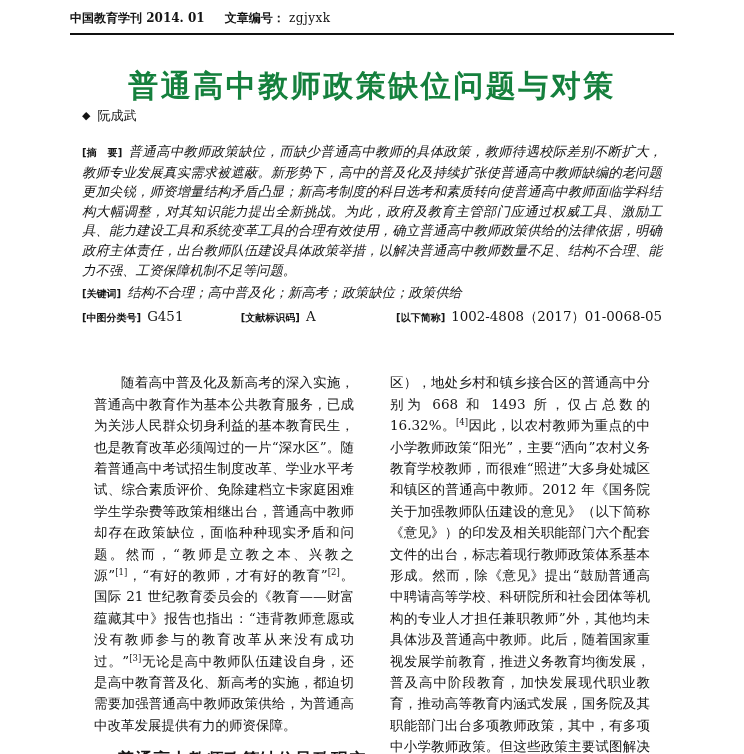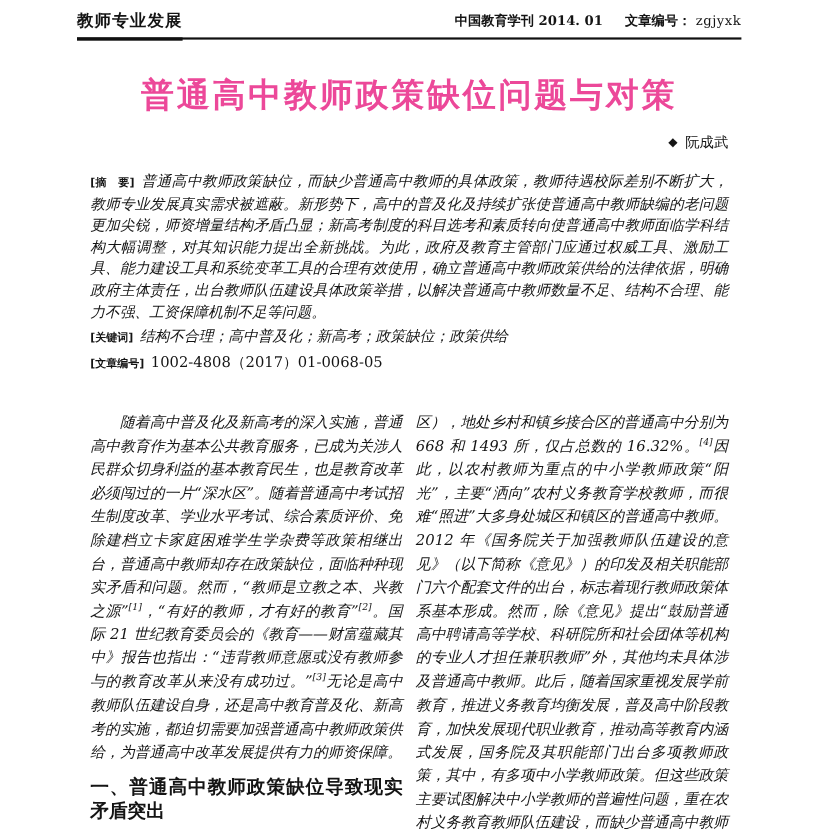--- a/index.html
+++ b/index.html
@@ -19,56 +19,55 @@
     font-weight:bold;font-size:15px;letter-spacing:1px;
     padding-bottom:5px;border-bottom:3.5px solid #101010;margin-bottom:-3px;
   }
   .header-right{font-size:12px;font-weight:bold;padding-bottom:6px;white-space:nowrap;}
   .header-right .wechat-label{margin-left:16px;}
   .header-right .wechat-id{font-weight:normal;letter-spacing:.5px;}
   
   .content{width:580px;margin:0 auto;}
   .title{
     margin:30px 0 0;text-align:center;font-size:30px;line-height:42px;
-    font-weight:bold;letter-spacing:2.5px;color:#ec4899;
+    font-weight:bold;letter-spacing:2.5px;color:#15803d;
   }
-  .author-line{margin-top:13px;text-align:right;font-size:13px;}
+  .author-line{margin-top:0;text-align:left;font-size:13px;}
   .diamond{font-size:11px;margin-right:7px;position:relative;top:-1px;}
   
   .front{margin-top:17px;}
   .fm-label{
     font-family:"DejaVu Sans","Liberation Sans",sans-serif;
     font-weight:bold;font-style:normal;font-size:10px;margin-right:6px;
   }
   .kai{font-style:italic;}
   .abstract{margin:0;font-size:13.4px;line-height:19.6px;text-align:justify;}
   .keywords{margin:3px 0 0;font-size:13.4px;line-height:19.6px;}
   .meta-row{display:flex;margin-top:3px;font-size:13.4px;line-height:19.6px;white-space:nowrap;}
   .meta-item:nth-child(1){width:186px;}
   .meta-item:nth-child(2){width:182px;}
   .meta-value{font-family:"DejaVu Serif","Liberation Serif",serif;}
   
   .body-cols{display:flex;gap:12px;margin-top:33px;}
   .col{width:284px;}
-  .col p.para{margin:0;font-size:13.5px;line-height:21.4px;text-align:justify;font-style:italic;}
+  .col p.para{margin:12px;font-size:13.5px;line-height:21.4px;text-align:justify;}
   .col p.para.indent{text-indent:2em;}
   .col h3.section-heading{
     font-family:"DejaVu Sans","Liberation Sans",sans-serif;
     font-size:17px;font-weight:bold;line-height:22px;margin:10px 0 5px;text-align:justify;
   }
   sup.ref{font-size:8.5px;line-height:0;vertical-align:super;}
 </style>
 </head>
 <body>
 
 <div class="page">
 
   <div class="header">
     <div class="header-row">
-      <span class="header-section">教师专业发展</span>
       <span class="header-right">
         <span>中国教育学刊 2014. 01</span>
         <span class="wechat-label">文章编号：</span>
         <span class="wechat-id">zgjyxk</span>
       </span>
     </div>
   </div>
 
   <main class="content">
 
@@ -77,21 +76,23 @@
     <div class="author-line">
       <span class="diamond">◆</span><span>阮成武</span>
     </div>
 
     <section class="front">
       <p class="abstract"><span class="fm-label">[摘　要]</span><span class="kai">普通高中教师政策缺位，而缺少普通高中教师的具体政策，教师待遇校际差别不断扩大，教师专业发展真实需求被遮蔽。新形势下，高中的普及化及持续扩张使普通高中教师缺编的老问题更加尖锐，师资增量结构矛盾凸显；新高考制度的科目选考和素质转向使普通高中教师面临学科结构大幅调整，对其知识能力提出全新挑战。为此，政府及教育主管部门应通过权威工具、激励工具、能力建设工具和系统变革工具的合理有效使用，确立普通高中教师政策供给的法律依据，明确政府主体责任，出台教师队伍建设具体政策举措，以解决普通高中教师数量不足、结构不合理、能力不强、工资保障机制不足等问题。</span></p>
 
       <p class="keywords"><span class="fm-label">[关键词]</span><span class="kai">结构不合理；高中普及化；新高考；政策缺位；政策供给</span></p>
 
       <div class="meta-row">
-        <span class="meta-item"><span class="fm-label">[文章编号]</span><span class="meta-value">1002-4808（2017）01-0068-05</span></span>
+        <span class="meta-item"><span class="fm-label">[中图分类号]</span><span class="meta-value">G451</span></span>
+        <span class="meta-item"><span class="fm-label">[文献标识码]</span><span class="meta-value">A</span></span>
+        <span class="meta-item"><span class="fm-label">[以下简称]</span><span class="meta-value">1002-4808（2017）01-0068-05</span></span>
       </div>
     </section>
 
     <div class="body-cols">
       <div class="col" id="left-col">
           <p class="para indent">随着高中普及化及新高考的深入实施，普通高中教育作为基本公共教育服务，已成为关涉人民群众切身利益的基本教育民生，也是教育改革必须闯过的一片“深水区”。随着普通高中考试招生制度改革、学业水平考试、综合素质评价、免除建档立卡家庭困难学生学杂费等政策相继出台，普通高中教师却存在政策缺位，面临种种现实矛盾和问题。然而，“教师是立教之本、兴教之源”<sup class="ref">[1]</sup>，“有好的教师，才有好的教育”<sup class="ref">[2]</sup>。国际 21 世纪教育委员会的《教育——财富蕴藏其中》报告也指出：“违背教师意愿或没有教师参与的教育改革从来没有成功过。”<sup class="ref">[3]</sup>无论是高中教师队伍建设自身，还是高中教育普及化、新高考的实施，都迫切需要加强普通高中教师政策供给，为普通高中改革发展提供有力的师资保障。</p>
           <h3 class="section-heading">一、普通高中教师政策缺位导致现实矛盾突出</h3>
           <p class="para indent">仔细梳理不难发现，现阶段教师政策是以《国家中长期教育改革和发展规划纲要（2010—</p>
         </div>
       <div class="col" id="right-col">

